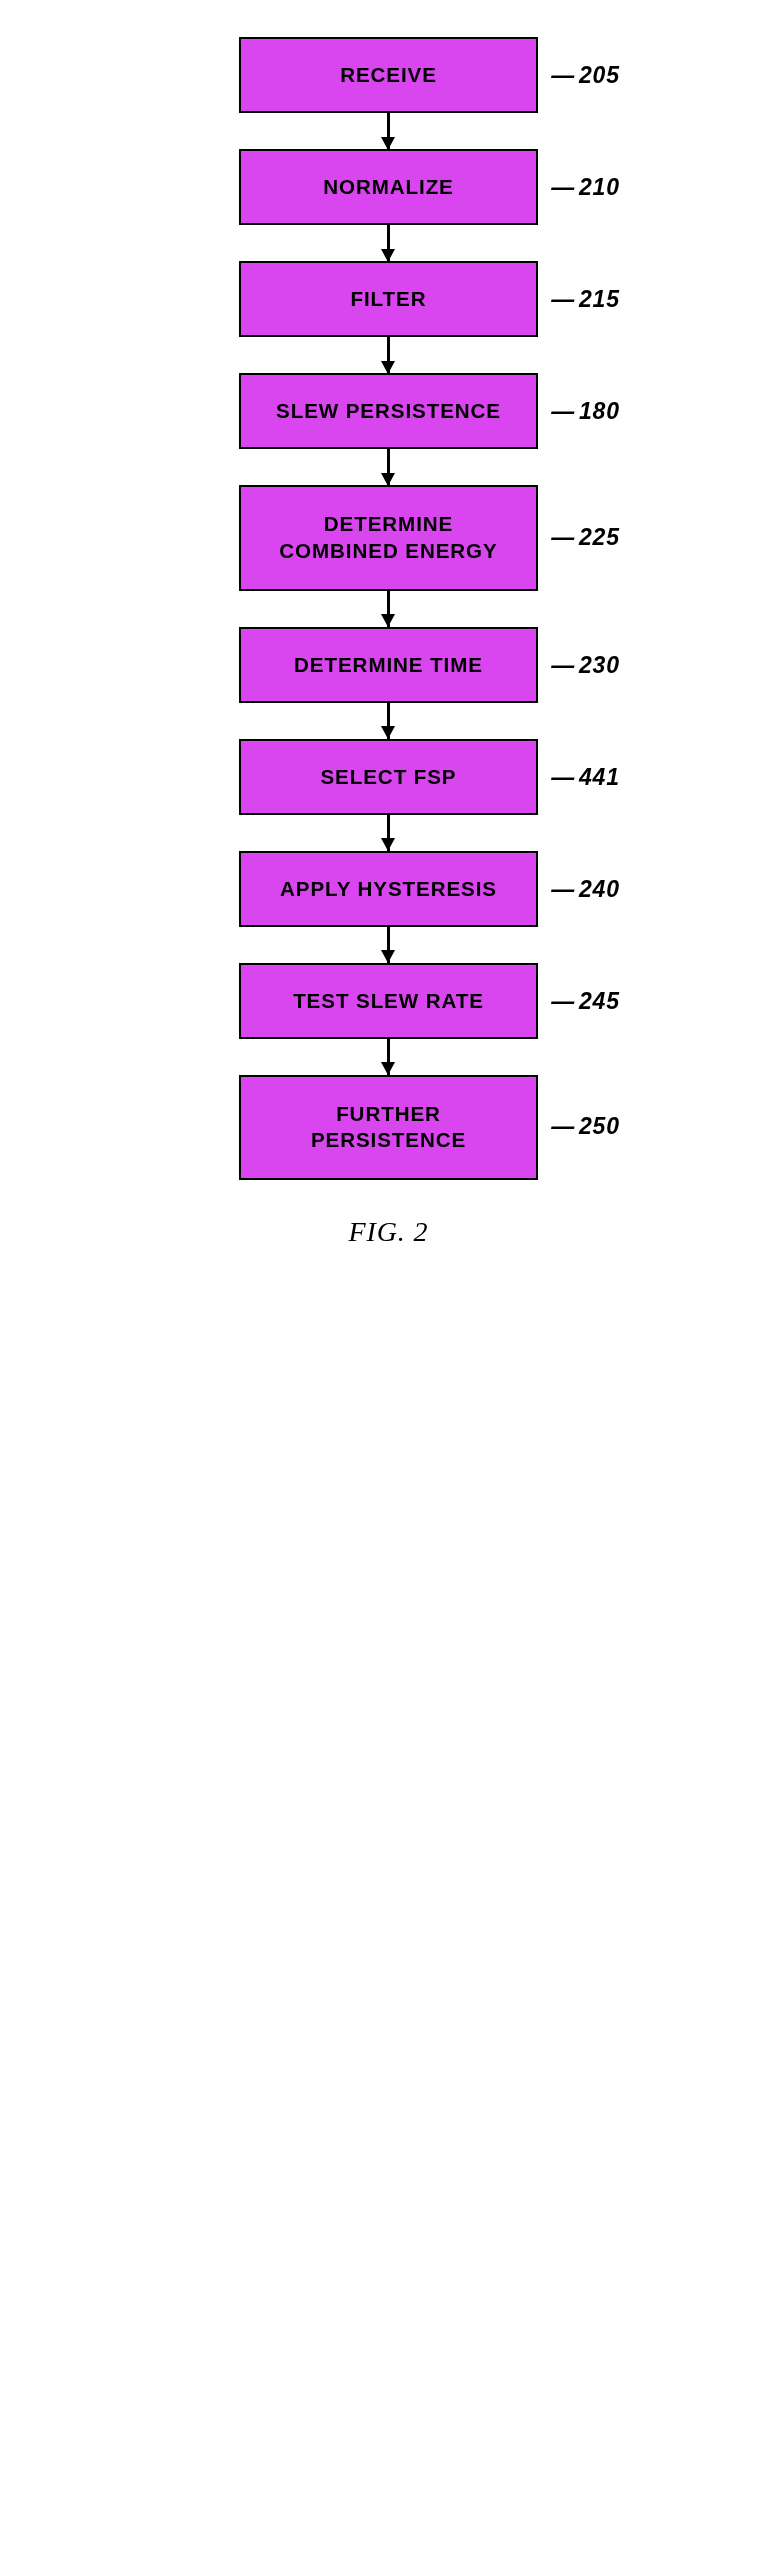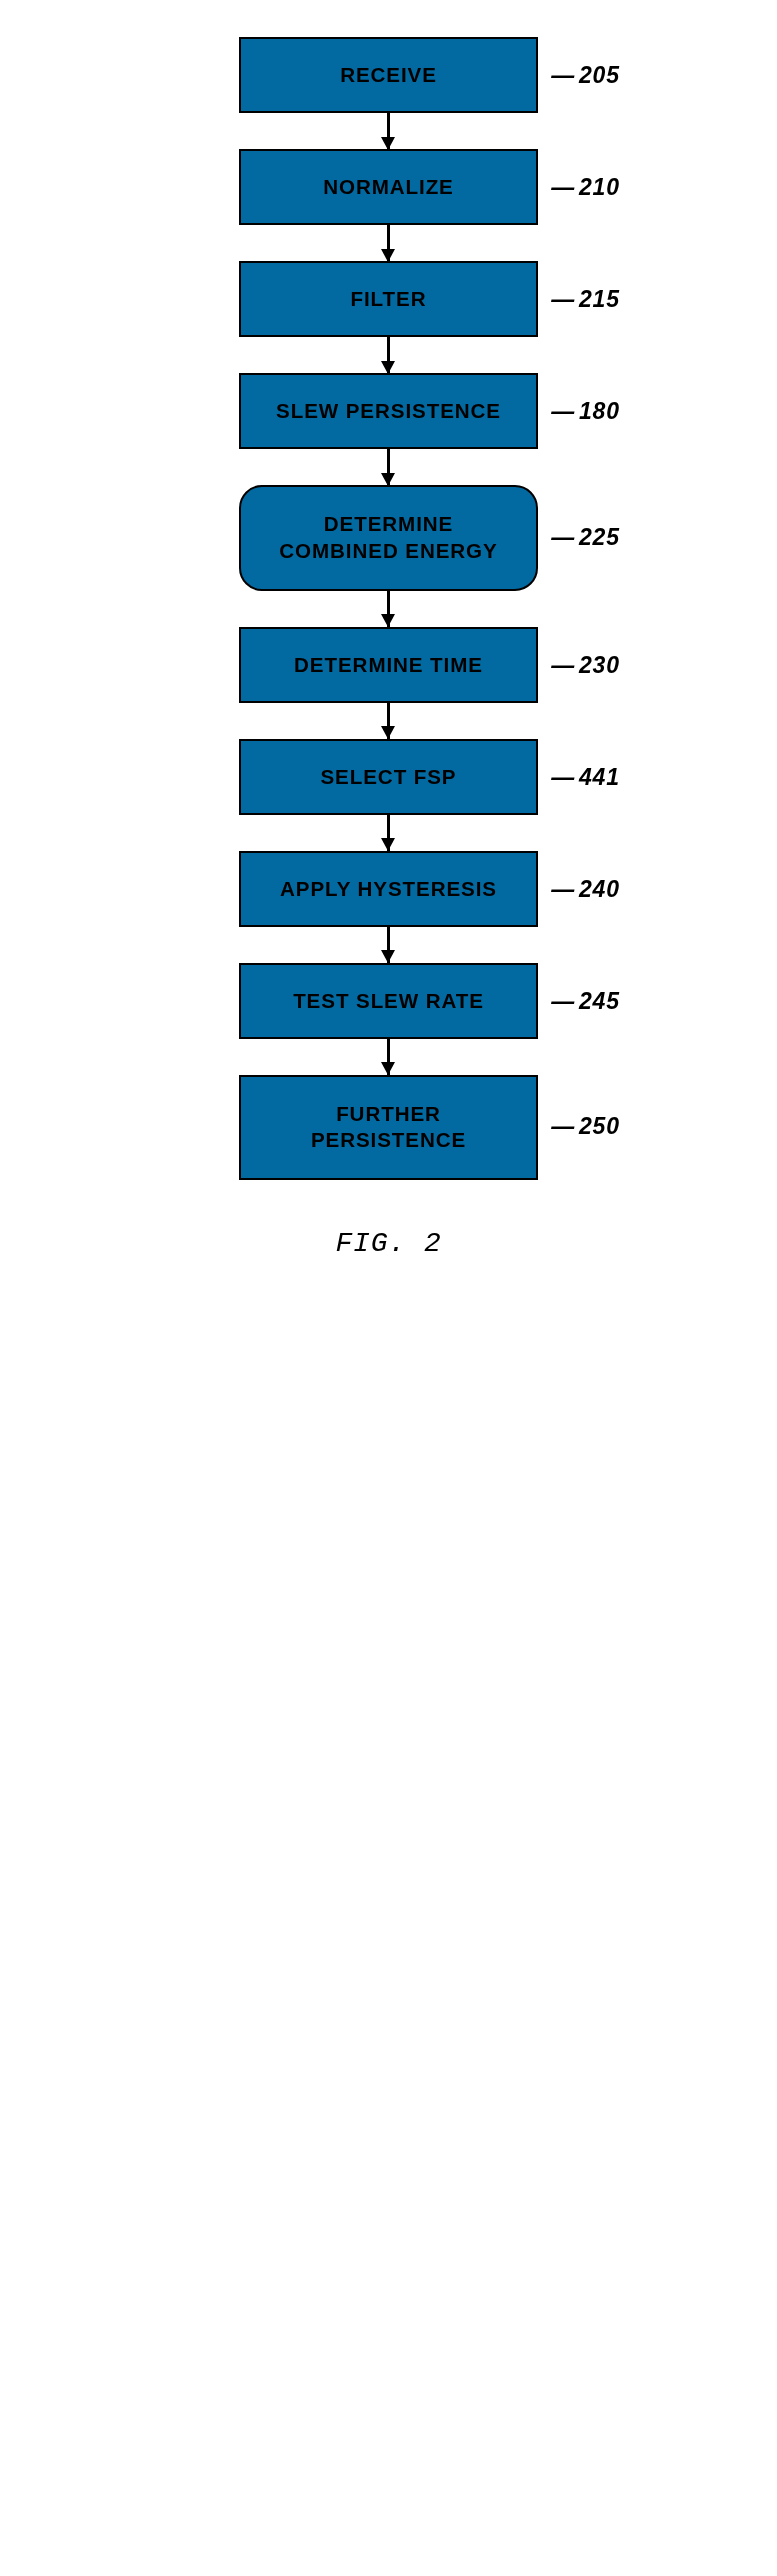--- a/index.html
+++ b/index.html
@@ -23,21 +23,21 @@
     .flow-row {
       display: flex;
       flex-direction: row;
       align-items: center;
       justify-content: center;
       width: 100%;
       position: relative;
     }
     .box {
       border: 2.3px solid #000;
-      background: #0369a1;
+      background: #d946ef;
       text-align: center;
       font-size: 20.6px;
       font-weight: bold;
       font-family: Arial, sans-serif;
       letter-spacing: 0.9px;
       padding: 24px 28px;
       width: 299px;
       min-height: 58px;
       display: flex;
       align-items: center;
@@ -72,24 +72,24 @@
       content: '';
       position: absolute;
       bottom: -0.9px;
       left: 50%;
       transform: translateX(-50%);
       border-left: 7.5px solid transparent;
       border-right: 7.5px solid transparent;
       border-top: 13px solid #000;
     }
     .fig-caption {
-      margin-top: 48px;
+      margin-top: 36px;
       font-size: 28px;
       font-style: italic;
-      font-family: Liberation Mono, monospace;
+      font-family: Liberation Serif, serif;
       font-weight: normal;
       letter-spacing: 0.9px;
     }
   </style>
 </head>
 <body>
 
 <div class="flowchart">
 
   <div class="flow-row">
@@ -122,21 +122,21 @@
   <div class="flow-row">
     <div class="box">
       <span>SLEW PERSISTENCE</span>
       <span class="label">180</span>
     </div>
   </div>
 
   <div class="arrow"></div>
 
   <div class="flow-row">
-    <div class="box" style="white-space: pre-line; line-height: 1.3; border-radius: 23px;">
+    <div class="box" style="white-space: pre-line; line-height: 1.3;">
       <span>DETERMINE
 COMBINED ENERGY</span>
       <span class="label">225</span>
     </div>
   </div>
 
   <div class="arrow"></div>
 
   <div class="flow-row">
     <div class="box">

